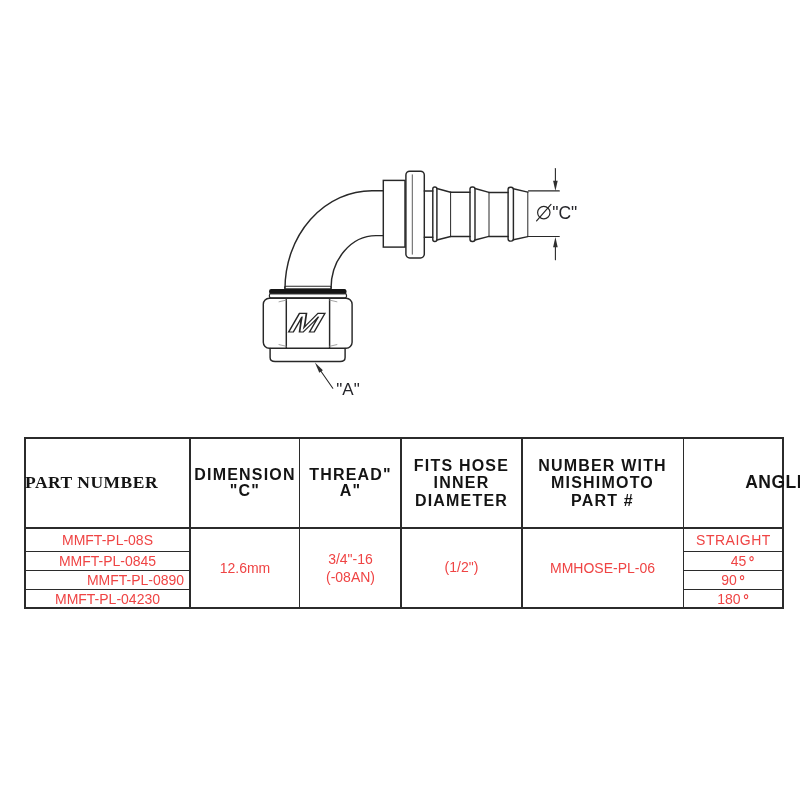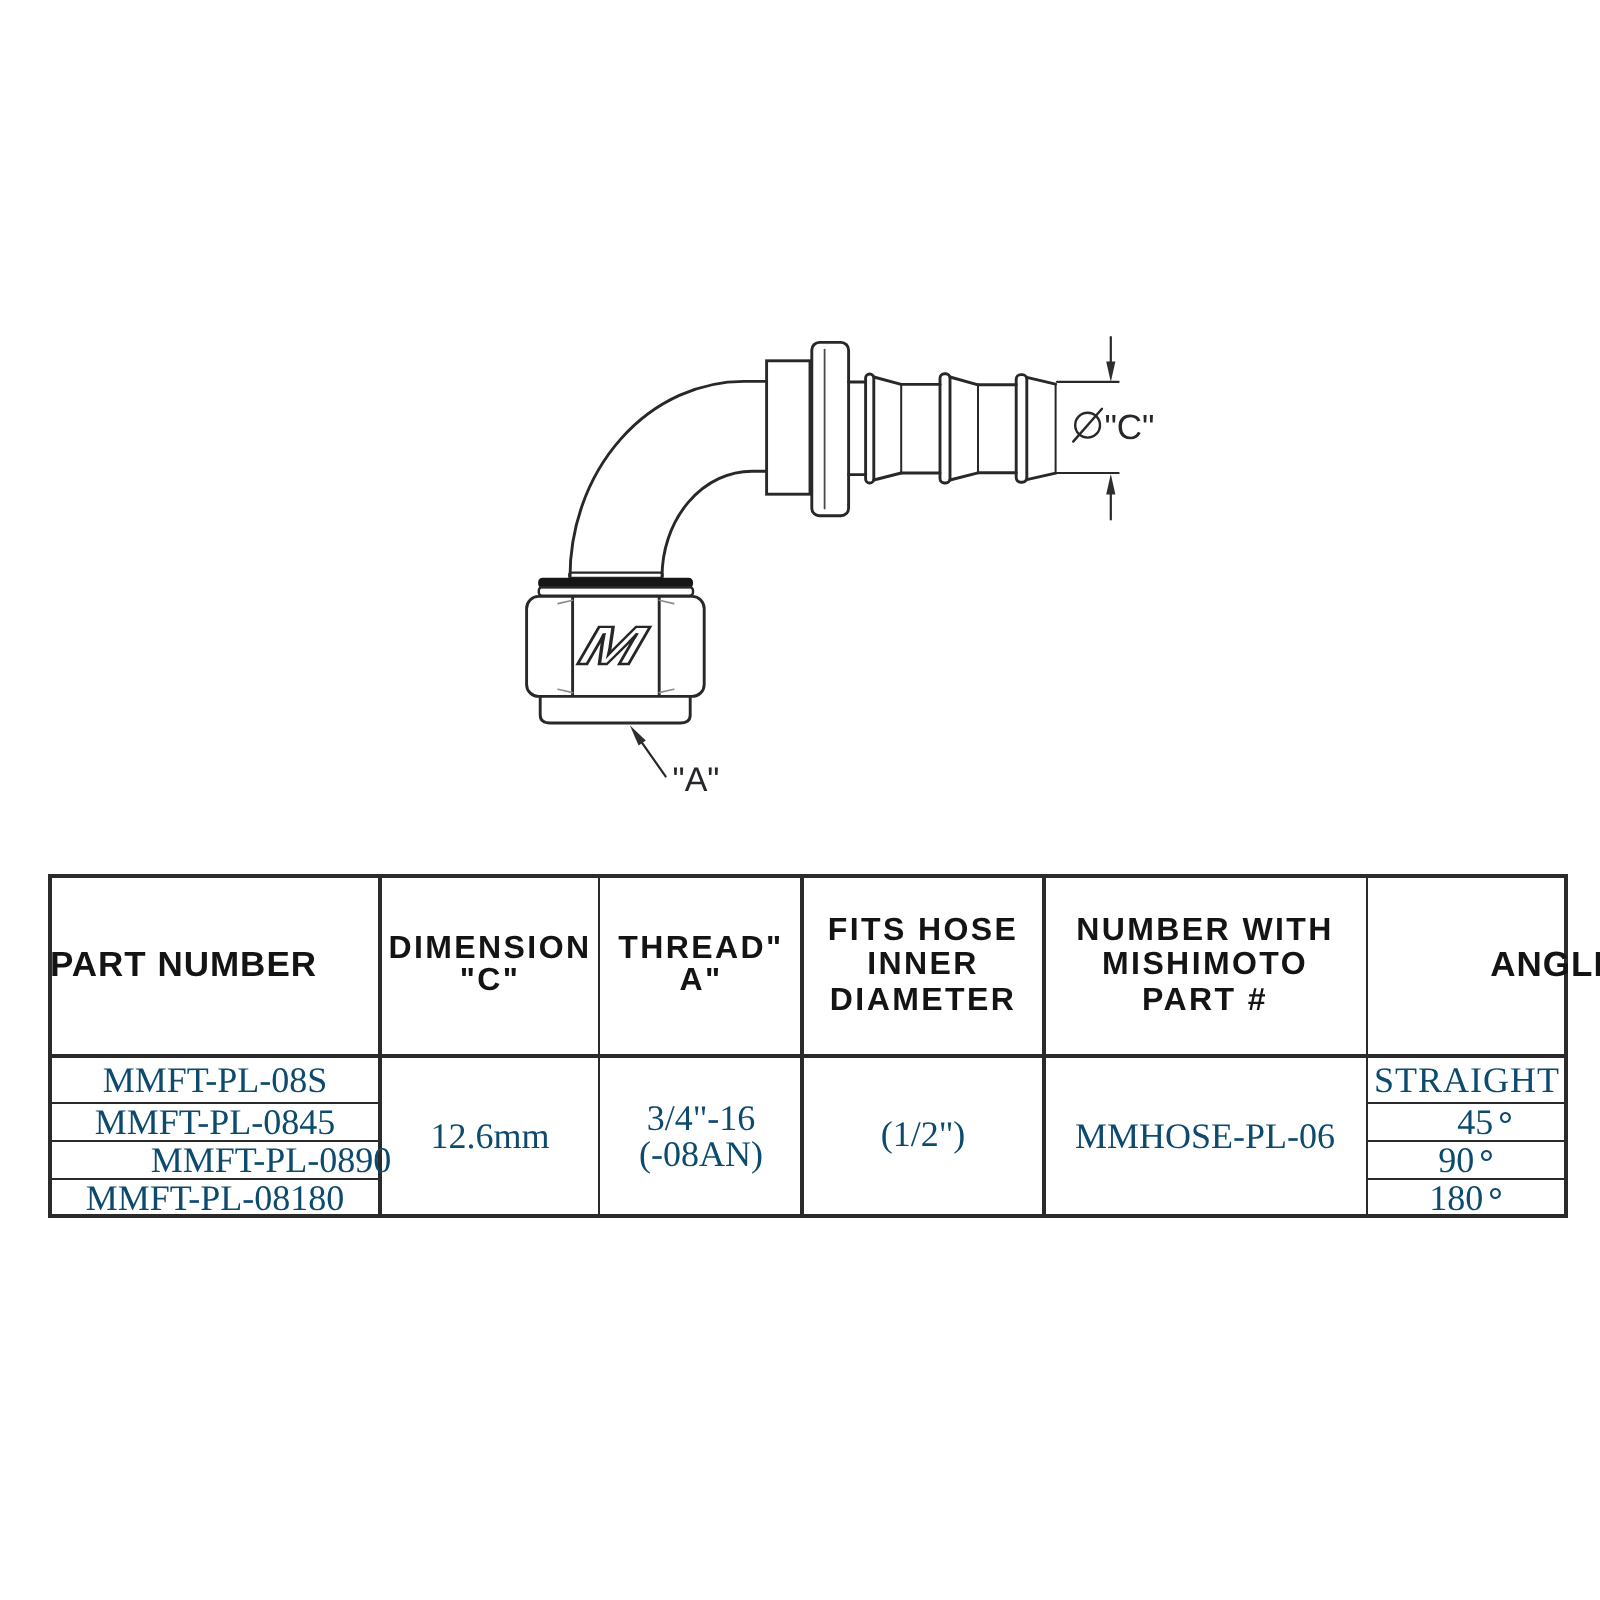--- a/index.html
+++ b/index.html
@@ -2,21 +2,21 @@
 <html><head>
 <meta charset="utf-8">
 <style>
   html,body{margin:0;padding:0;background:#fff;width:800px;height:800px;overflow:hidden;}
   body{font-family:"Liberation Sans", sans-serif;position:relative;}
   .ln{position:absolute;background:#2b2b2b;}
   .tx{position:absolute;text-align:center;white-space:pre;}
   .hd{font-weight:bold;color:#141414;font-size:17.5px;letter-spacing:0.5px;}
   .hd2{font-size:16px;letter-spacing:1.2px;}
   .dg{margin-left:2.5px;font-weight:bold;position:relative;top:0.8px;}
-  .dt{color:#0c4a6e;font-size:18px;font-family:Liberation Serif, serif;}
+  .dt{color:#ef4444;font-size:14px;}
 </style>
 </head>
 <body>
 
 <svg width="800" height="800" style="position:absolute;left:0;top:0;">
   <g stroke="#282828" stroke-width="1.45" fill="none" stroke-linecap="round">
 
     <path d="M285,288.8 A87,98 0 0 1 372,190.7 L383.3,190.7"></path>
     <path d="M331,288.8 A45,53 0 0 1 376,235.6 L383.3,235.6"></path>
 
@@ -92,37 +92,37 @@
 <div class="ln" style="left:682.6px;top:588.7px;width:101px;height:1.6px;"></div>
 
 <div class="ln" style="left:23.5px;top:437px;width:2px;height:172.4px;"></div>
 <div class="ln" style="left:189.2px;top:437px;width:1.6px;height:172.4px;"></div>
 <div class="ln" style="left:298.8px;top:437px;width:1.6px;height:172.4px;"></div>
 <div class="ln" style="left:400.4px;top:437px;width:1.6px;height:172.4px;"></div>
 <div class="ln" style="left:521px;top:437px;width:1.6px;height:172.4px;"></div>
 <div class="ln" style="left:682.6px;top:437px;width:1.6px;height:172.4px;"></div>
 <div class="ln" style="left:781.9px;top:437px;width:2px;height:172.4px;"></div>
 
-<div class="tx hd" style="left:25px;top:472px;width:132px;line-height:20px;">PART NUMBER</div>
+<div class="tx hd" style="left:25px;top:472px;width:132px;line-height:20px;font-family:Liberation Serif, serif;">PART NUMBER</div>
 <div class="tx hd hd2" style="left:190px;top:467.1px;width:110px;line-height:16px;">DIMENSION
 "C"</div>
 <div class="tx hd hd2" style="left:300px;top:467.1px;width:101px;line-height:16px;">THREAD"
 A"</div>
 <div class="tx hd hd2" style="left:401px;top:457px;width:121px;line-height:17.3px;">FITS HOSE
 INNER
 DIAMETER</div>
 <div class="tx hd hd2" style="left:522px;top:456.9px;width:161px;line-height:17.6px;">NUMBER WITH
 MISHIMOTO
 PART #</div>
 <div class="tx hd" style="left:683px;top:472px;width:100px;line-height:20px;padding-left:44px;">ANGLE</div>
 
 <div class="tx dt" style="left:25px;top:530.2px;width:165px;line-height:20px;">MMFT-PL-08S</div>
 <div class="tx dt" style="left:25px;top:550.9px;width:165px;line-height:20px;">MMFT-PL-0845</div>
 <div class="tx dt" style="left:25px;top:570.1px;width:165px;line-height:20px;padding-left:28px;">MMFT-PL-0890</div>
-<div class="tx dt" style="left:25px;top:588.9px;width:165px;line-height:20px;">MMFT-PL-08180</div>
+<div class="tx dt" style="left:25px;top:588.9px;width:165px;line-height:20px;">MMFT-PL-04230</div>
 
 <div class="tx dt" style="left:190px;top:558.2px;width:110px;line-height:20px;">12.6mm</div>
 <div class="tx dt" style="left:300px;top:551.2px;width:101px;line-height:17.5px;">3/4"-16
 (-08AN)</div>
 <div class="tx dt" style="left:401px;top:557px;width:121px;line-height:20px;">(1/2")</div>
 <div class="tx dt" style="left:522px;top:558.4px;width:161px;line-height:20px;">MMHOSE-PL-06</div>
 
 <div class="tx dt" style="left:683.5px;top:530.2px;width:100px;line-height:20px;letter-spacing:0.5px;">STRAIGHT</div>
 <div class="tx dt" style="left:683px;top:550.9px;width:119px;line-height:20px;">45<span class="dg">°</span></div>
 <div class="tx dt" style="left:683px;top:570.1px;width:100px;line-height:20px;">90<span class="dg">°</span></div>

